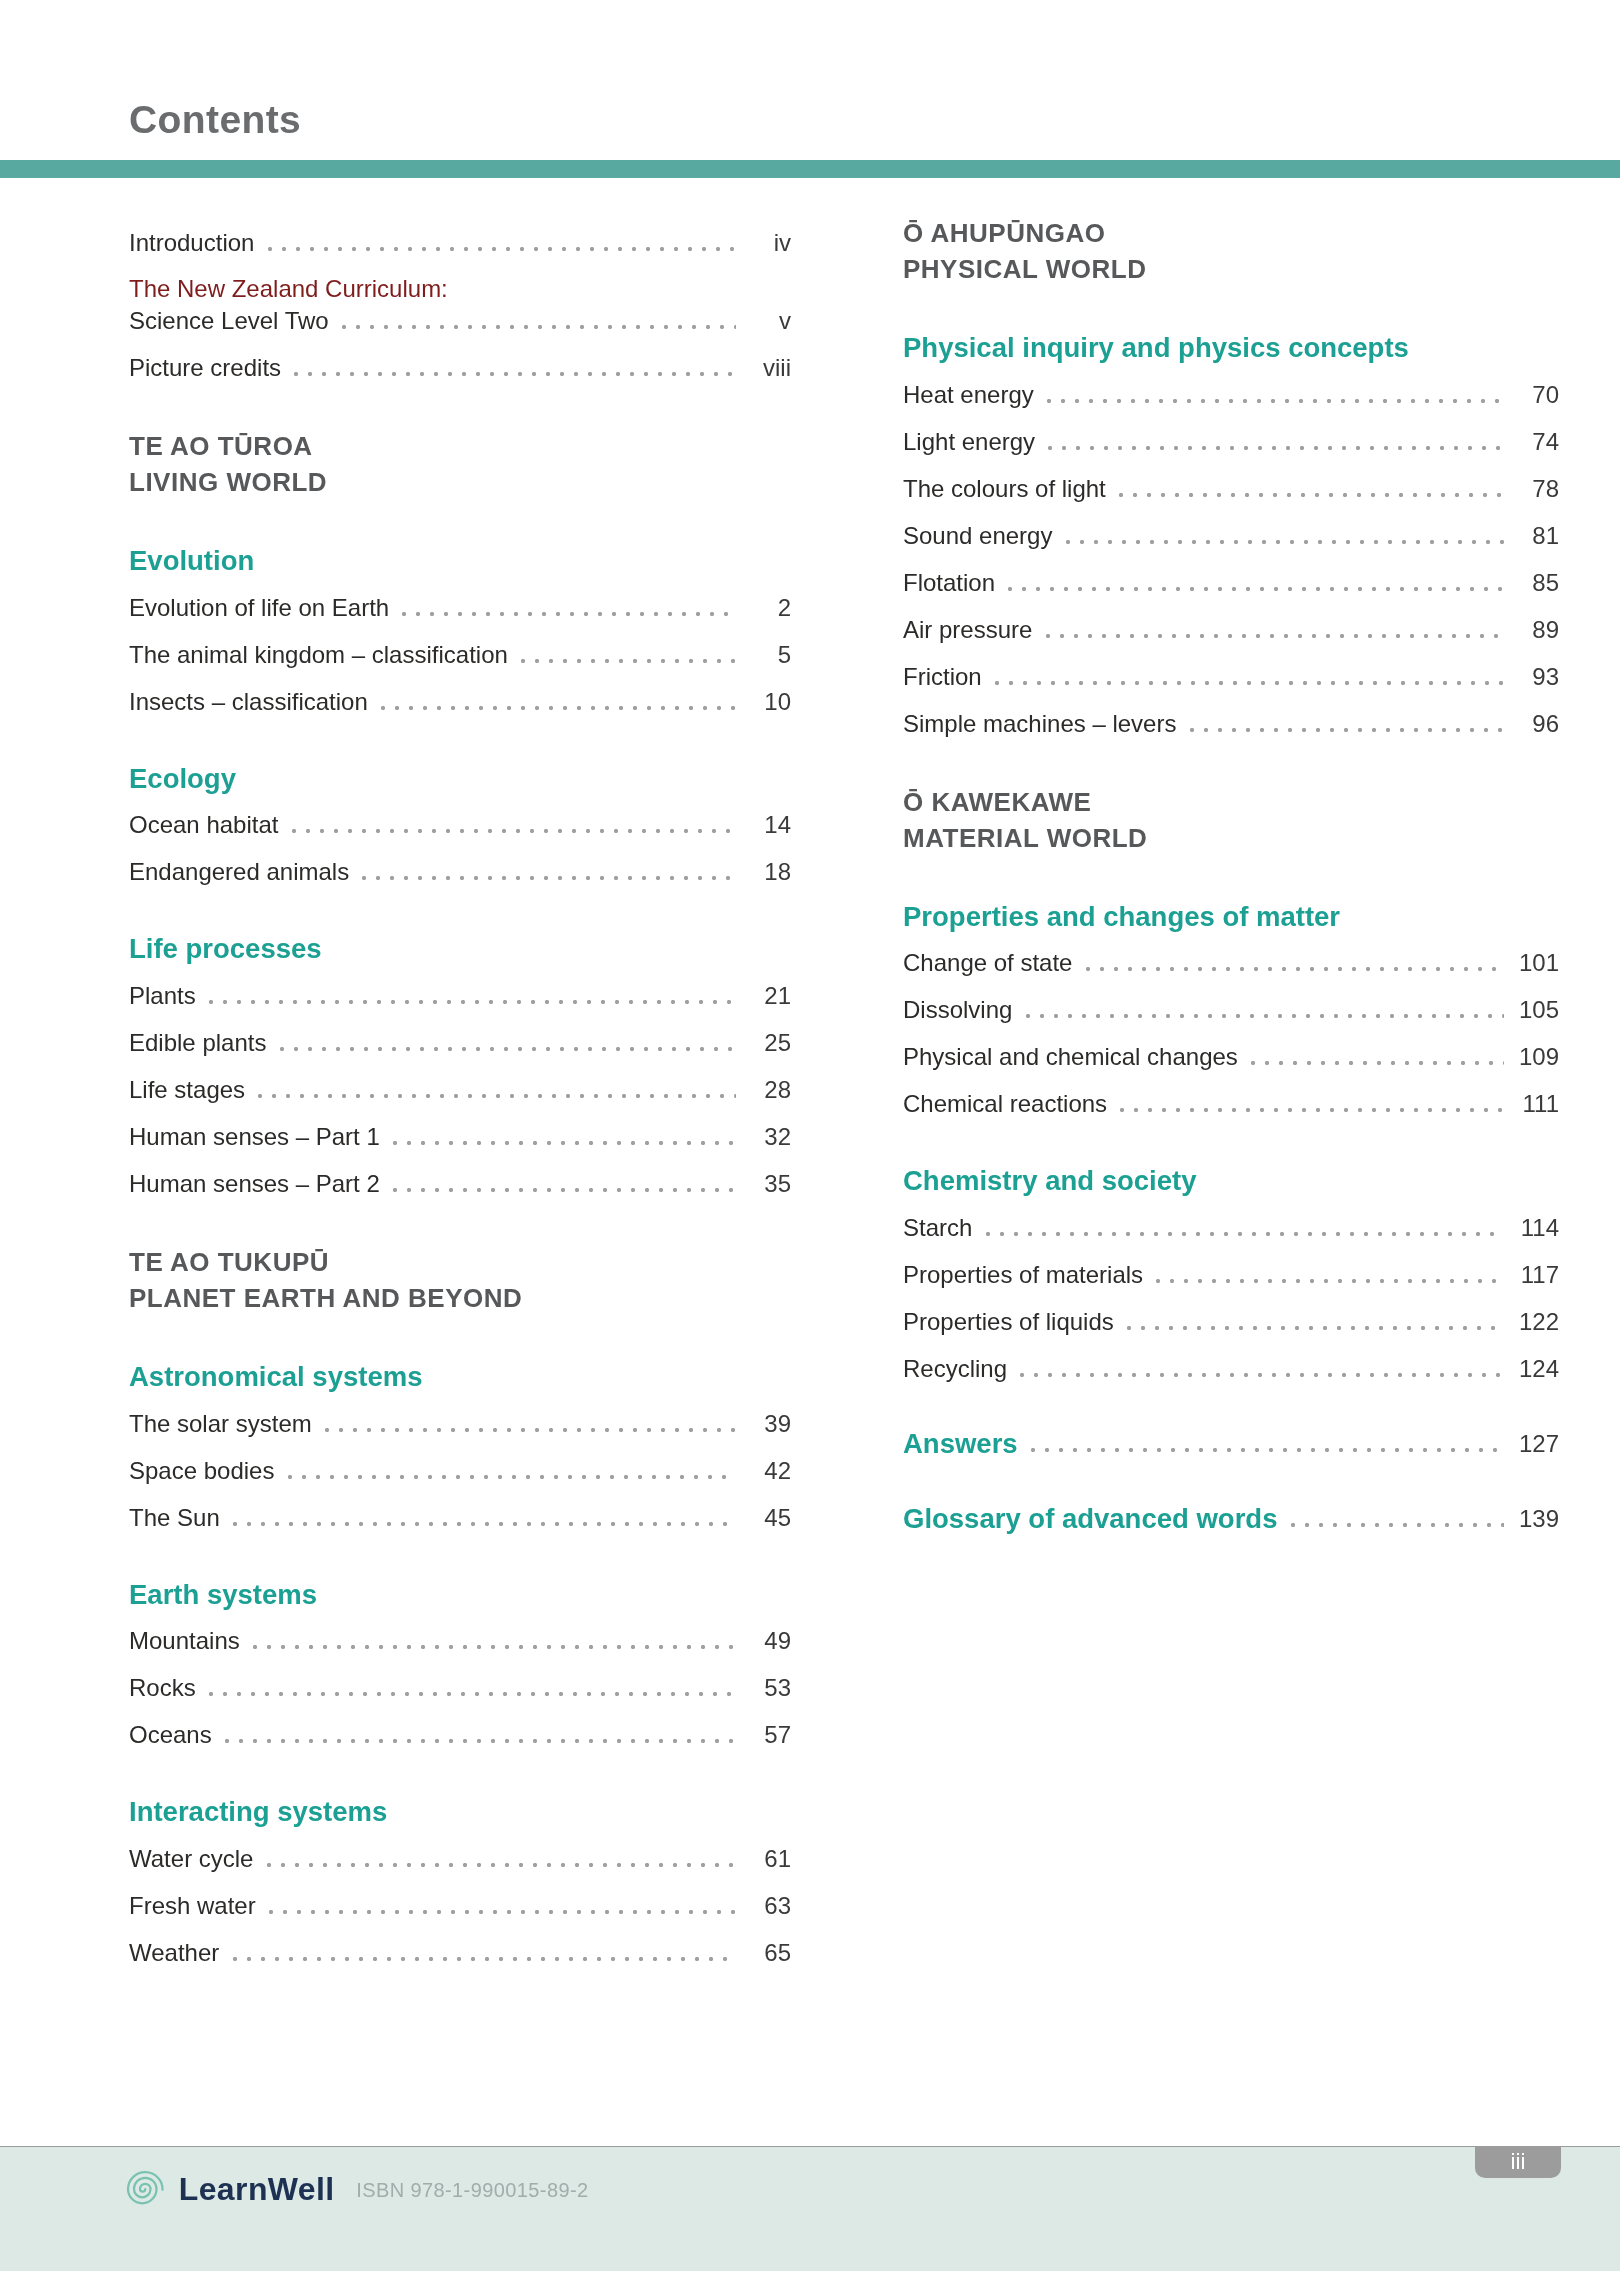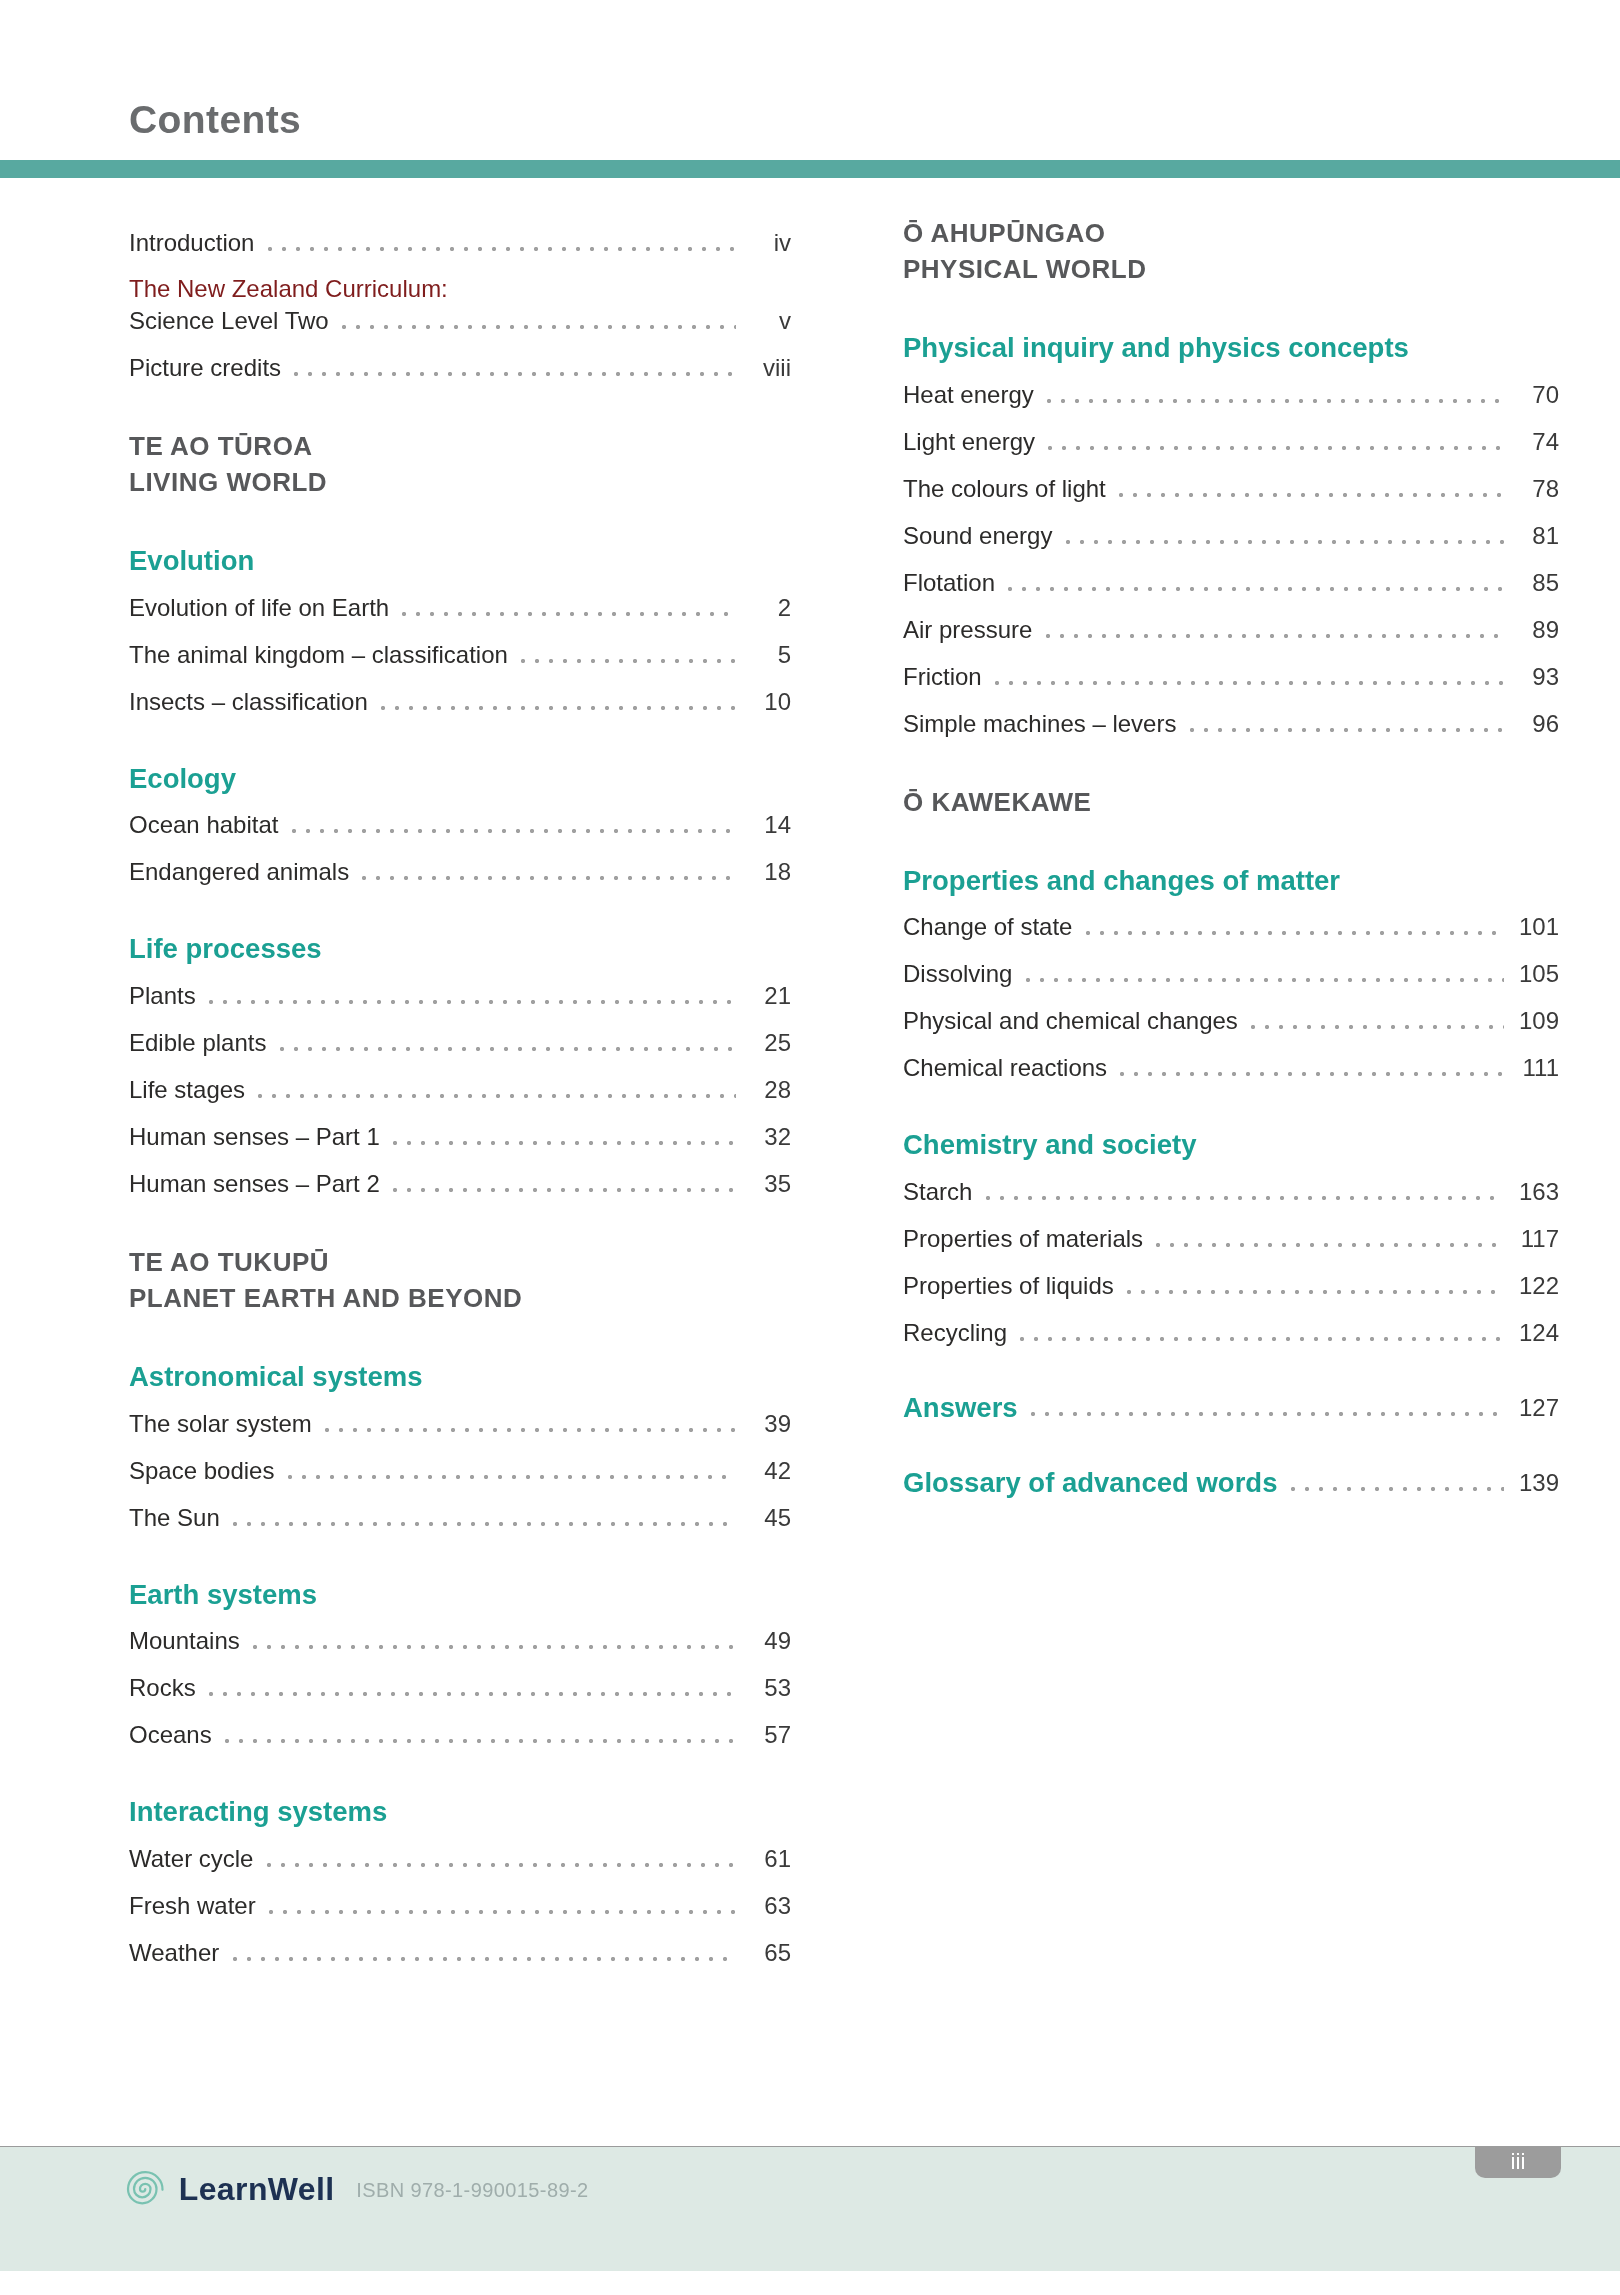--- a/index.html
+++ b/index.html
@@ -231,20 +231,21 @@
         <span class="dots"></span>
         <span class="toc-page">93</span>
       </div>
       <div class="toc-item">
         <span class="toc-label">Simple machines – levers</span>
         <span class="dots"></span>
         <span class="toc-page">96</span>
       </div>
       <div class="toc-group">
         <span class="line">Ō KAWEKAWE</span>
+        <span class="line">MATERIAL WORLD</span>
       </div>
       <div class="toc-subhead">Properties and changes of matter</div>
       <div class="toc-item">
         <span class="toc-label">Change of state</span>
         <span class="dots"></span>
         <span class="toc-page">101</span>
       </div>
       <div class="toc-item">
         <span class="toc-label">Dissolving</span>
         <span class="dots"></span>
@@ -257,21 +258,21 @@
       </div>
       <div class="toc-item">
         <span class="toc-label">Chemical reactions</span>
         <span class="dots"></span>
         <span class="toc-page">111</span>
       </div>
       <div class="toc-subhead">Chemistry and society</div>
       <div class="toc-item">
         <span class="toc-label">Starch</span>
         <span class="dots"></span>
-        <span class="toc-page">163</span>
+        <span class="toc-page">114</span>
       </div>
       <div class="toc-item">
         <span class="toc-label">Properties of materials</span>
         <span class="dots"></span>
         <span class="toc-page">117</span>
       </div>
       <div class="toc-item">
         <span class="toc-label">Properties of liquids</span>
         <span class="dots"></span>
         <span class="toc-page">122</span>

